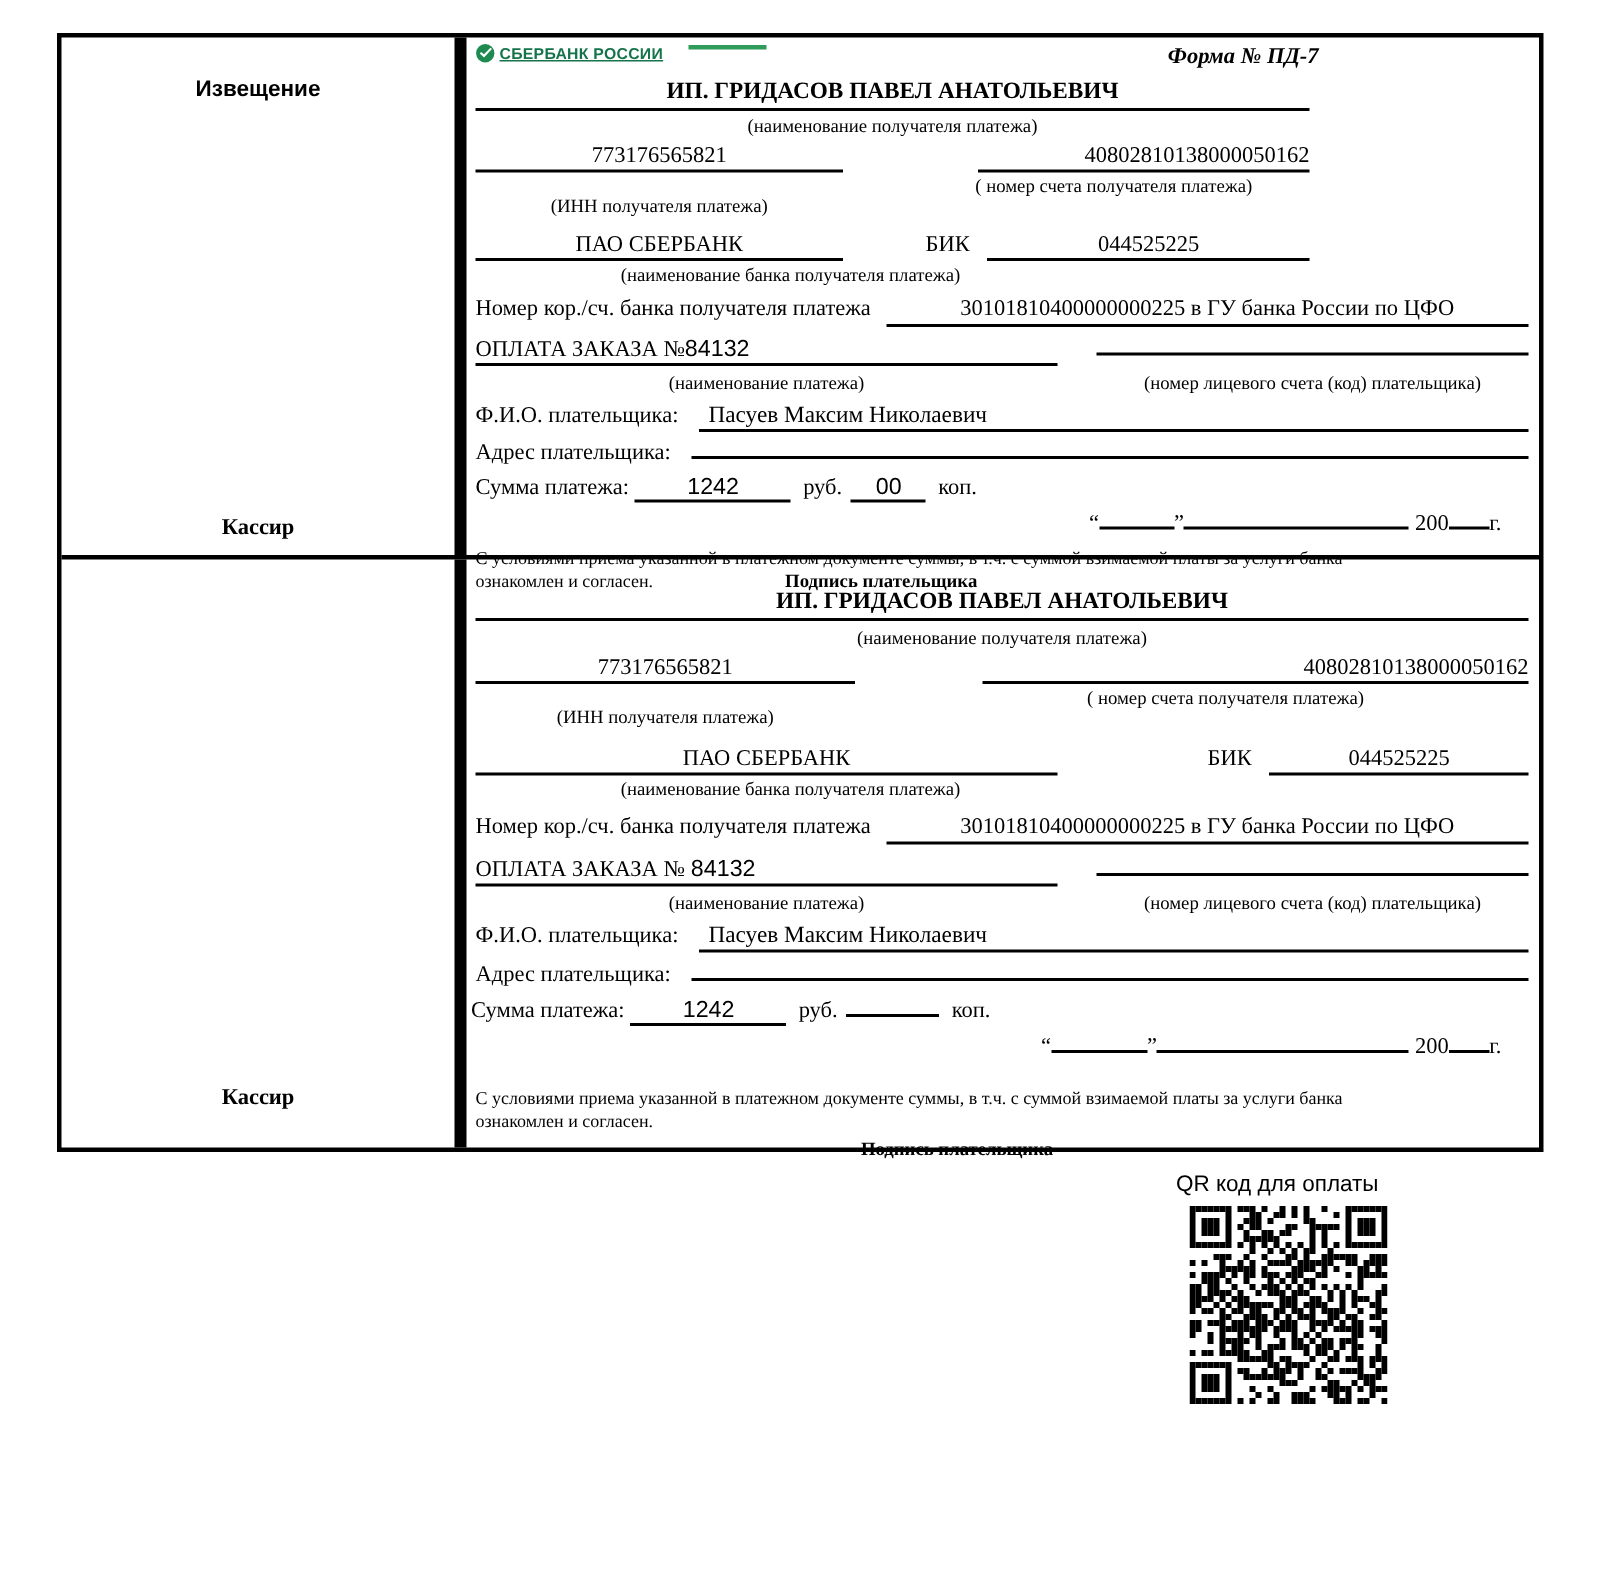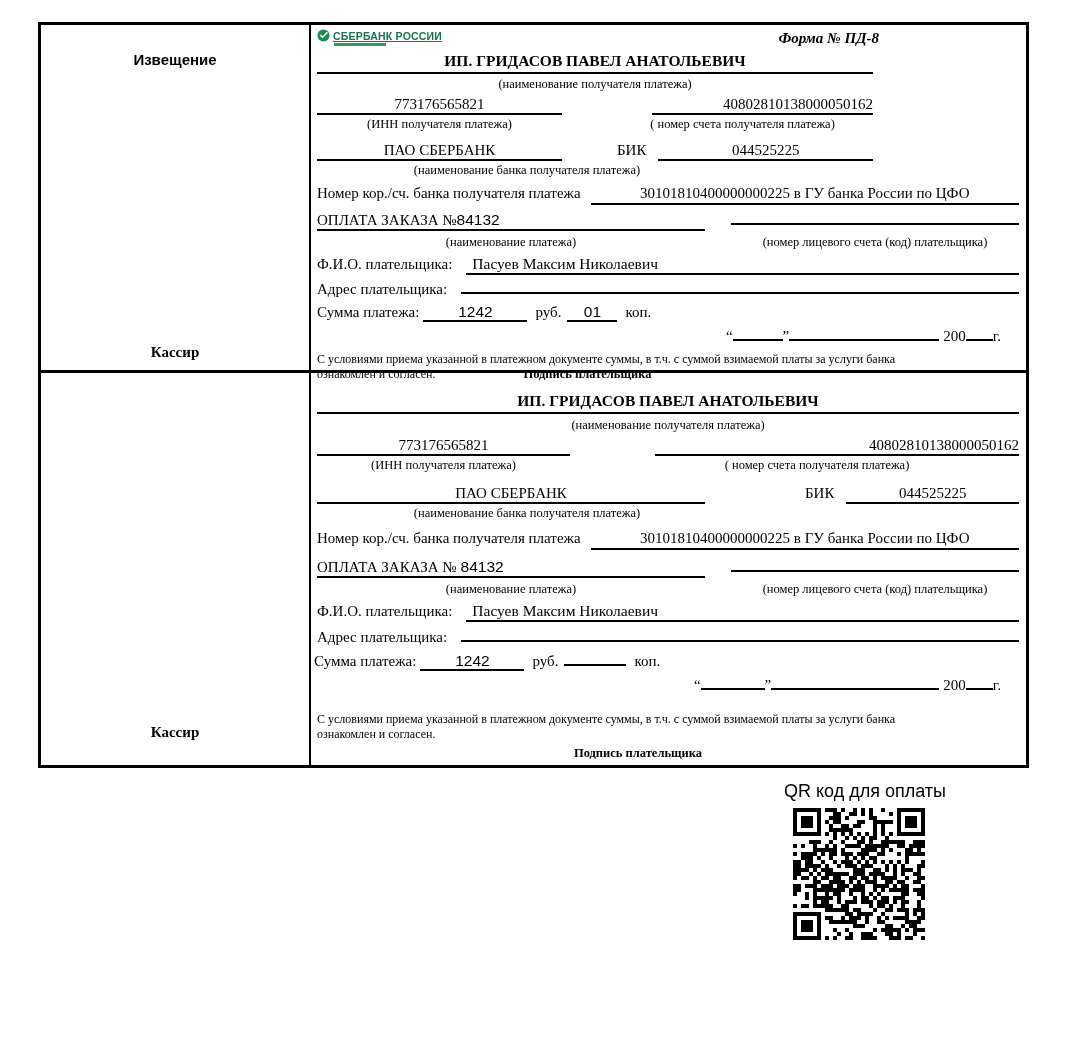--- a/index.html
+++ b/index.html
@@ -8,34 +8,34 @@
     font-family:"Liberation Serif", serif;color:#000;overflow:hidden;
   }
   .form-wrap{
     position:absolute;left:38px;top:22px;width:991px;
     border:3px solid #000;box-sizing:border-box;background:#fff;
   }
   .section{display:flex;box-sizing:border-box;}
   .section.notice{height:345px;}
   .section.receipt{height:395px;border-top:3px solid #000;}
   .stub{
-    width:270px;min-width:270px;border-right:2px solid #000000;
+    width:270px;min-width:270px;border-right:8px solid #000000;
     position:relative;box-sizing:border-box;
   }
   .stub-top{
     margin-top:26px;text-align:center;font-weight:bold;font-size:15px;
     font-family:"Liberation Sans", sans-serif;
   }
   .stub-bottom{position:absolute;left:0;right:0;text-align:center;font-weight:bold;font-size:15px;}
   .stub-kassir-1{bottom:9px;}
   .stub-kvit{bottom:58px;font-size:15px;}
   .stub-kassir-2{bottom:24px;}
   .content{flex:1;padding:2px 7px 2px 6px;position:relative;box-sizing:border-box;font-size:15px;}
   .logo-row{display:flex;justify-content:space-between;align-items:flex-start;height:24px;}
-  .sb-logo{display:flex;flex-direction:column;margin-top:2px;}
+  .sb-logo{display:flex;flex-direction:row;margin-top:2px;}
   .sb-line1{display:flex;align-items:center;gap:3px;}
   .sb-text{
     font-family:"Liberation Sans", sans-serif;font-weight:bold;font-size:10.5px;
     color:#15744a;text-decoration:underline;letter-spacing:0.2px;
   }
   .sb-bar{width:52px;height:3px;background:#2f9c5c;margin:1px 0 0 17px;}
   .form-no{font-weight:bold;font-style:italic;font-size:15px;margin-right:140px;margin-top:3px;}
   .head-wrap1{width:556px;}
   .head-name{
     text-align:center;font-weight:bold;font-size:15.5px;line-height:19px;
@@ -47,21 +47,21 @@
   .row{display:flex;align-items:baseline;}
   .u{border-bottom:2px solid #000;}
   .fld{text-align:center;box-sizing:border-box;}
   .num-row{margin-top:5px;line-height:17px;gap:20px;}
   .num-row .f1{width:245px;}
   .num-row1 .gap{width:50px;}
   .num-row .f2{flex:1;text-align:right;}
   .num-row2 .f1{width:253px;}
   .num-row2 .gap{width:45px;}
   .capline{display:flex;margin-top:2px;}
-  .capline .c1{width:245px;}
+  .capline .c1{width:245px;margin-top:13px;}
   .capline1 .g{width:50px;}
   .capline .c2{flex:1;}
   .capline2 .c1{width:253px;}
   .capline2 .g{width:45px;}
   .bank-row{margin-top:10px;line-height:18px;}
   .bank-row1 .f1{width:245px;}
   .bank-row1 .g1{width:55px;}
   .bank-row1 .g2{width:12px;}
   .bank-row1 .f2{flex:1;}
   .bank-row2 .f1{width:388px;}
@@ -102,21 +102,21 @@
   .dseg2{width:150px;}
   .dseg2b{width:168px;}
   .dseg3{width:27px;}
   .date-row .yr{padding-left:4px;}
   .agree{margin-top:7px;font-size:12px;line-height:15px;max-width:680px;}
   .agree2{margin-top:18px;}
   .sig-inline{font-weight:bold;font-size:12.5px;margin-left:88px;}
   .sig-line{margin-top:4px;text-align:center;font-weight:bold;font-size:12.5px;margin-right:60px;}
   .qr-section{position:absolute;left:784px;top:781px;width:150px;}
   .qr-label{
-    font-family:"Liberation Sans", sans-serif;font-size:18px;text-align:left;
+    font-family:"Liberation Sans", sans-serif;font-size:15px;text-align:left;
     white-space:nowrap;
   }
   .qr-svg{display:block;margin:6px auto 0 auto;}
 </style>
 </head>
 <body>
 
 <div class="form-wrap">
 
   <div class="section notice">
@@ -130,21 +130,21 @@
         <div class="sb-logo">
           <div class="sb-line1">
             <svg width="13" height="13" viewBox="0 0 16 16">
               <circle cx="8" cy="8" r="7.5" fill="#1d8a50"></circle>
               <path d="M3.5 8.2 L7 11.5 L13.5 4.5 L12.2 3.4 L7 8.9 L4.6 6.9 Z" fill="#ffffff"></path>
             </svg>
             <span class="sb-text">СБЕРБАНК РОССИИ</span>
           </div>
           <div class="sb-bar"></div>
         </div>
-        <div class="form-no">Форма № ПД-8</div>
+        <div class="form-no">Форма № ПД-7</div>
       </div>
 
       <div class="head-wrap1">
         <div class="head-name">ИП. ГРИДАСОВ ПАВЕЛ АНАТОЛЬЕВИЧ</div>
         <div class="cap cap-mt">(наименование получателя платежа)</div>
 
         <div class="row num-row num-row1">
           <div class="fld u f1">773176565821</div>
           <div class="gap"></div>
           <div class="fld u f2">40802810138000050162</div>
@@ -191,21 +191,21 @@
 
       <div class="row addr-row">
         <div class="lbl">Адрес плательщика:</div>
         <div class="u val"></div>
       </div>
 
       <div class="row sum-row">
         <div class="lbl">Сумма платежа:</div>
         <div class="fld u amt sans">1242</div>
         <div class="rub">руб.</div>
-        <div class="fld u kop-f sans">01</div>
+        <div class="fld u kop-f sans">00</div>
         <div class="kop">коп.</div>
       </div>
 
       <div class="row date-row">
         <span class="q">“</span>
         <span class="u dseg1"></span>
         <span class="q">”</span>
         <span class="u dseg2"></span>
         <span class="yr">200</span>
         <span class="u dseg3"></span>

